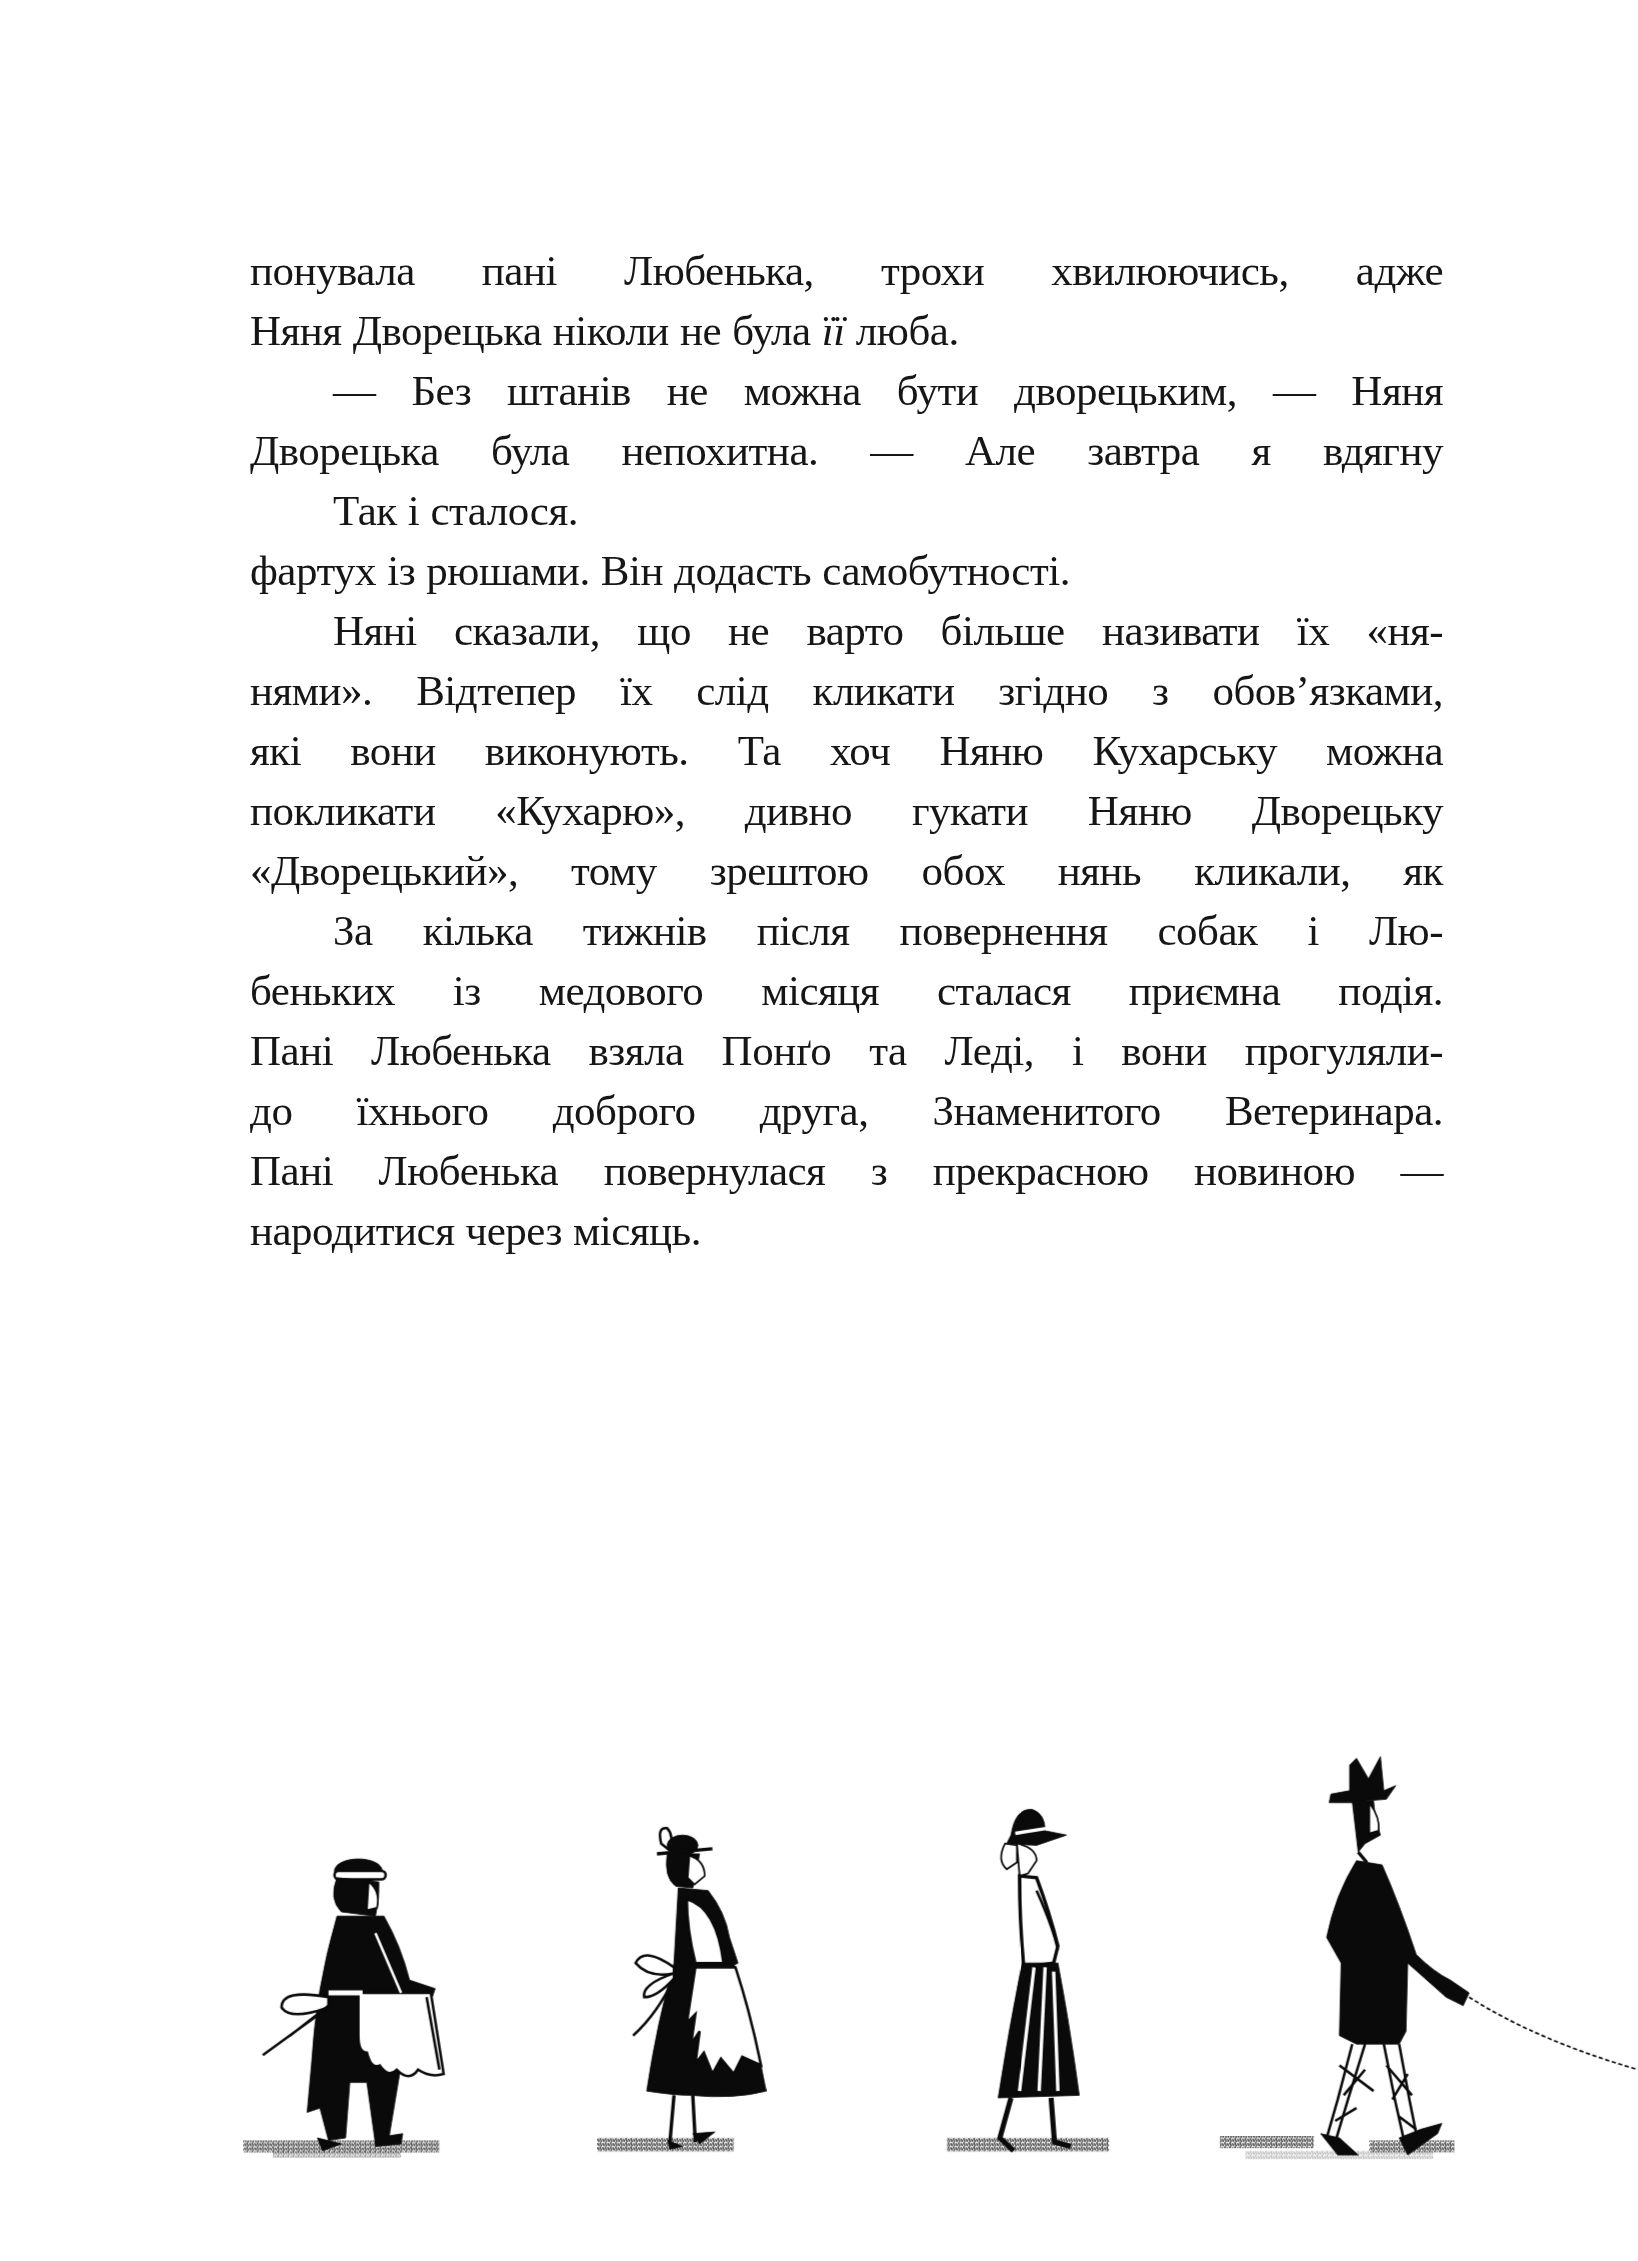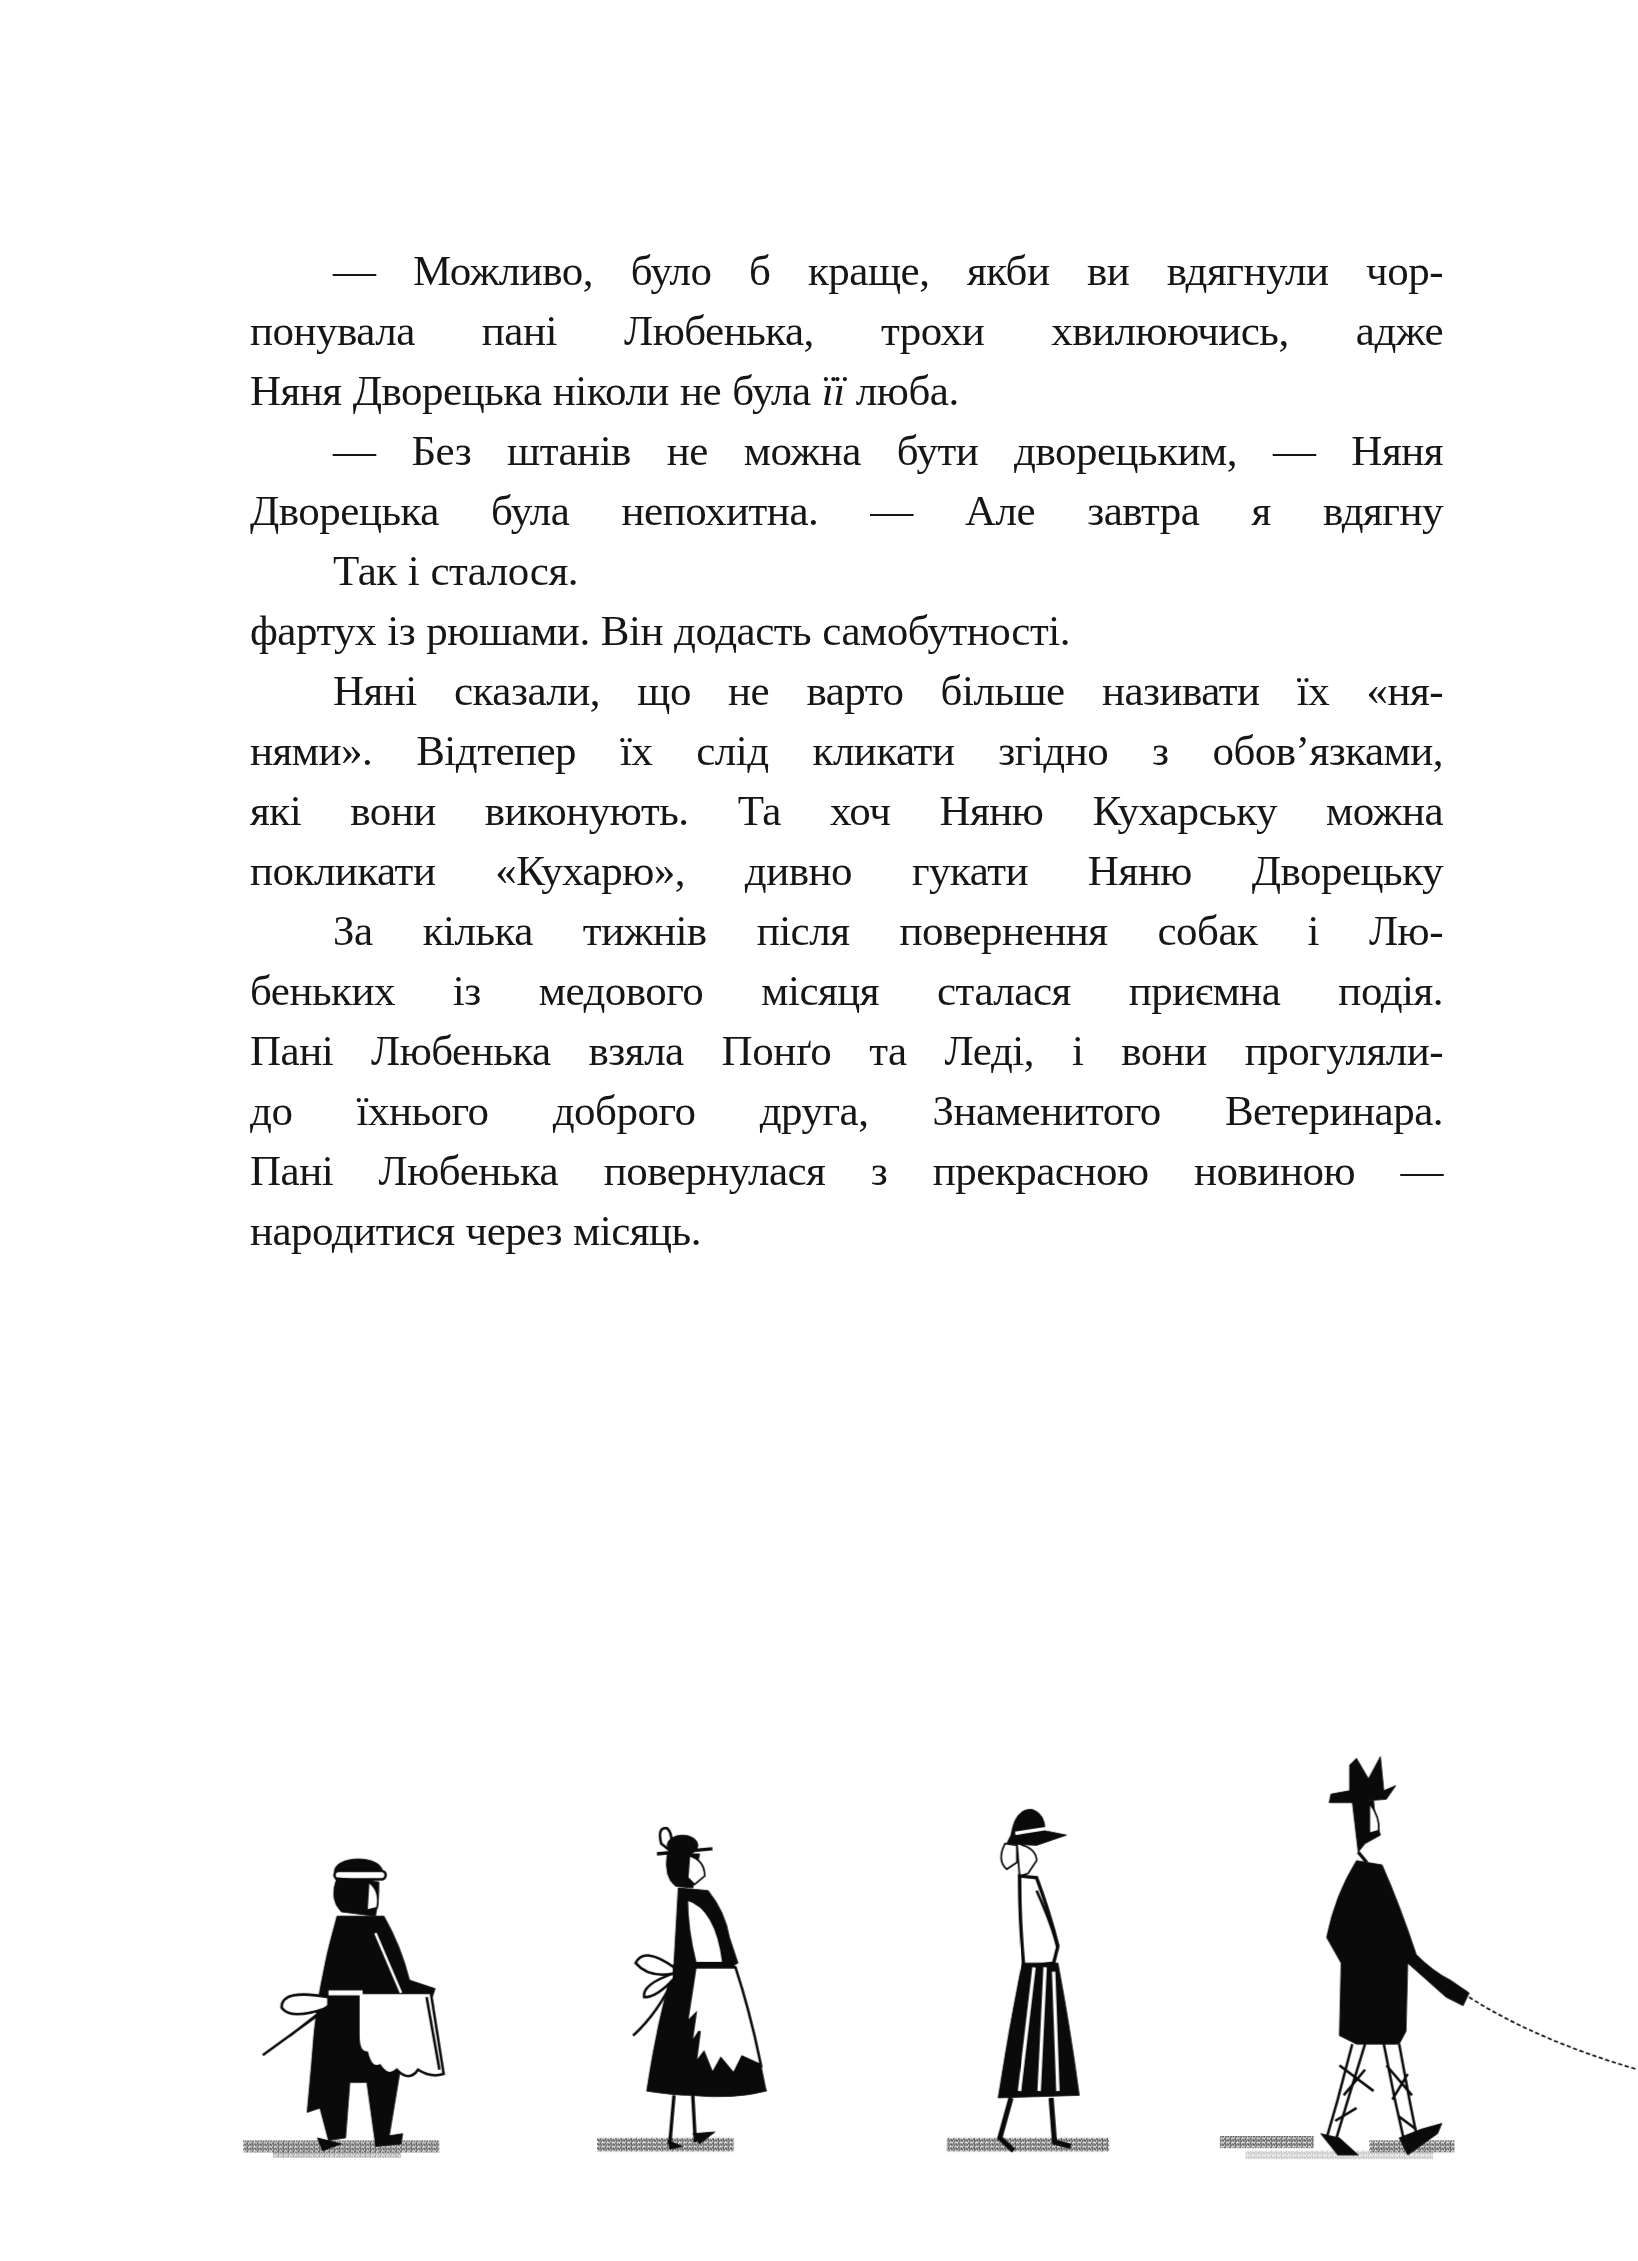--- a/index.html
+++ b/index.html
@@ -19,31 +19,31 @@
   .line.indent { padding-left: 83px; }
   .line i { font-style: italic; }
   .illustration { position: absolute; left: 0; top: 1724px; width: 1638px; height: 478px; }
 </style>
 </head>
 <body>
 
 <div class="page">
 
   <div class="text-block">
-    <div class="line indent">— Можливо, було б краще, якби ви вдягнули чор-</div>
     <div class="line">понувала пані Любенька, трохи хвилюючись, адже</div>
     <div class="line last"><span>Няня Дворецька ніколи не була </span><i>її</i><span> люба.</span></div>
     <div class="line indent">— Без штанів не можна бути дворецьким, — Няня</div>
     <div class="line">Дворецька була непохитна. — Але завтра я вдягну</div>
     <div class="line indent last">Так і сталося.</div>
     <div class="line last">фартух із рюшами. Він додасть самобутності.</div>
     <div class="line indent">Няні сказали, що не варто більше називати їх «ня-</div>
     <div class="line">нями». Відтепер їх слід кликати згідно з обов’язками,</div>
     <div class="line">які вони виконують. Та хоч Няню Кухарську можна</div>
     <div class="line">покликати «Кухарю», дивно гукати Няню Дворецьку</div>
+    <div class="line">«Дворецький», тому зрештою обох нянь кликали, як</div>
     <div class="line indent">За кілька тижнів після повернення собак і Лю-</div>
     <div class="line">беньких із медового місяця сталася приємна подія.</div>
     <div class="line">Пані Любенька взяла Понґо та Леді, і вони прогуляли-</div>
     <div class="line">до їхнього доброго друга, Знаменитого Ветеринара.</div>
     <div class="line">Пані Любенька повернулася з прекрасною новиною —</div>
     <div class="line last">народитися через місяць.</div>
   </div>
 
   <svg class="illustration" viewBox="0 2020 1920 560" width="1638" height="478" xmlns="http://www.w3.org/2000/svg">
     <defs>

